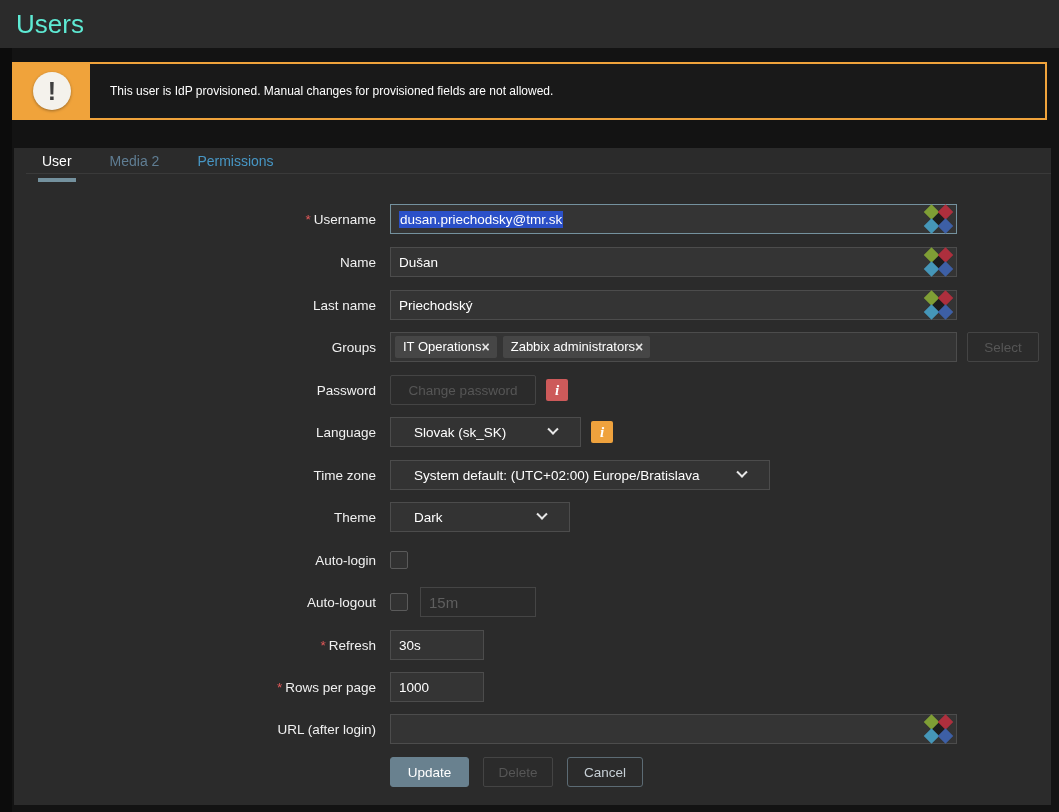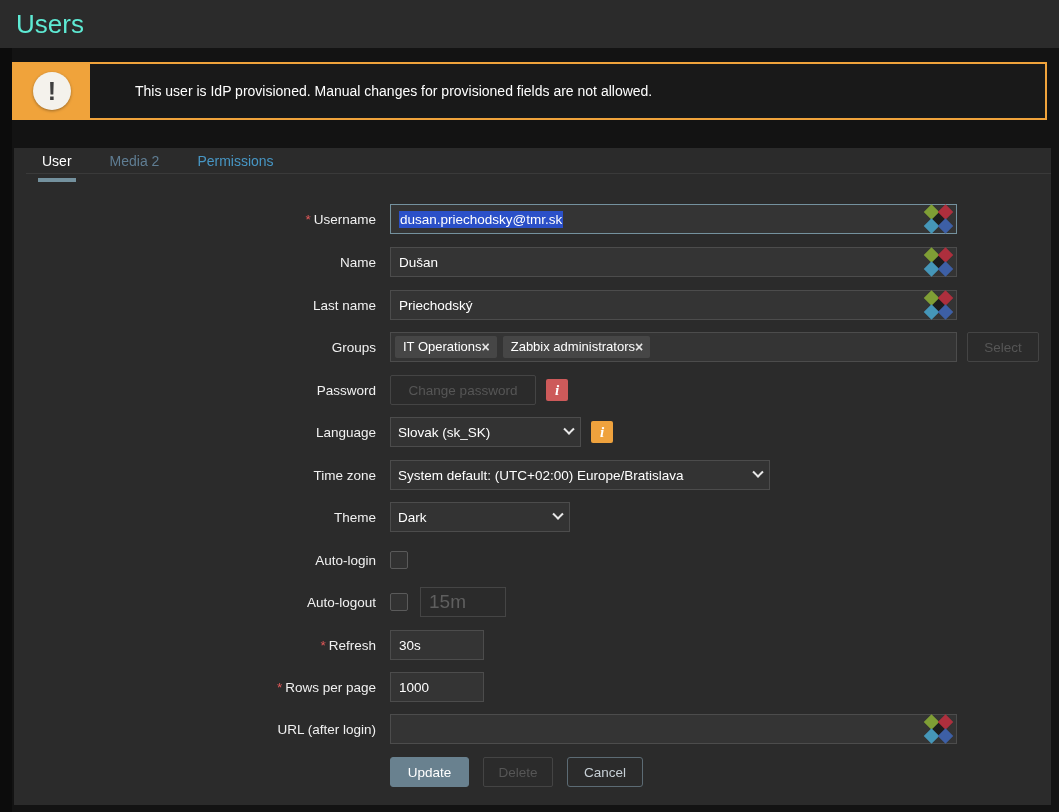--- a/index.html
+++ b/index.html
@@ -12,21 +12,21 @@
   .app-header { position:absolute; left:0; top:0; width:1059px; height:48px; background:#2b2b2b; }
   .app-title { position:absolute; left:16px; top:9px; font-size:26px; color:#5eead4; font-weight:400; }
   .left-strip { position:absolute; left:0; top:48px; width:12px; height:764px; background:#0c0c0c; }
 
   
   .banner { position:absolute; left:12px; top:62px; width:1035px; height:58px;
     background:#191919; border:2px solid #f0a33b; display:flex; align-items:stretch; }
   .banner-badge { width:76px; flex:none; background:#f0a33b; display:flex; align-items:center; justify-content:center; }
   .banner-circle { width:38px; height:38px; border-radius:50%; background:#f4f2ec; color:#3f3f3f;
     font-weight:bold; font-size:25px; display:flex; align-items:center; justify-content:center; box-shadow:0 1px 3px rgba(0,0,0,.35); }
-  .banner-text { align-self:center; padding-left:20px; color:#ffffff; font-size:14px;margin-left:25px; }
+  .banner-text { align-self:center; padding-left:20px; color:#ffffff; font-size:12px; }
 
   
   .panel { position:absolute; left:14px; top:148px; width:1037px; height:657px; background:#2b2b2b; }
   .tabs { position:absolute; left:12px; top:0; right:0; height:26px; border-bottom:1px solid #3a3a3a;
     display:flex; align-items:center; padding-left:16px; gap:38px; }
   .tab { position:relative; height:38px; display:flex; align-items:center; font-size:14px; cursor:pointer; }
   .tab-active { color:#ffffff; }
   .tab-active::after { content:""; position:absolute; left:-4px; right:-4px; bottom:-2px; height:4px; background:#74919e; }
   .tab-media { color:#5f7d93; }
   .tab-perm { color:#4796c4; }
@@ -65,28 +65,28 @@
   .btn-delete { width:70px; margin-left:14px; }
   .btn-cancel { width:76px; margin-left:14px; border:1px solid #5c6b74; color:#c7d0d6; background:transparent; border-radius:3px; }
 
   .info-badge { width:22px; height:22px; border-radius:2px; margin-left:10px; flex:none;
     color:#ffffff; font-family:"Liberation Serif", serif; font-style:italic; font-weight:bold; font-size:15px;
     display:flex; align-items:center; justify-content:center; cursor:pointer; }
   .info-red { background:#cd5a5a; }
   .info-orange { background:#efa23d; }
 
   .selbox { height:30px; background:#333333; border:1px solid #4c4c4c; color:#ffffff; font-size:13.5px;
-    display:flex; align-items:center; justify-content:space-between; padding:0 7px; cursor:pointer; }
+    display:flex; align-items:center; justify-content:space-between; padding:0 23px; cursor:pointer; }
   .chev { width:8px; height:8px; border-right:2px solid #e8e8e8; border-bottom:2px solid #e8e8e8;
     transform:rotate(45deg) translate(-2px,-2px); flex:none; margin-left:12px; }
   .w-lang { width:191px; } .w-tz { width:380px; } .w-theme { width:180px; }
 
   .checkbox { width:18px; height:18px; background:#323232; border:1px solid #5a5a5a; border-radius:2px; cursor:pointer; flex:none; }
-  .tbox-dis { height:30px; width:86px; margin-left:12px; background:transparent; border:1px solid #454545;
-    color:#5f5f5f; font-size:19px; display:flex; align-items:center; padding:0 8px; }
+  .tbox-dis { height:30px; width:116px; margin-left:12px; background:transparent; border:1px solid #454545;
+    color:#5f5f5f; font-size:15px; display:flex; align-items:center; padding:0 8px; }
   .w-small { width:94px; }
 </style>
 </head>
 <body>
 
 <div class="app-header">
   <div class="app-title">Users</div>
 </div>
 <div class="left-strip"></div>
 

